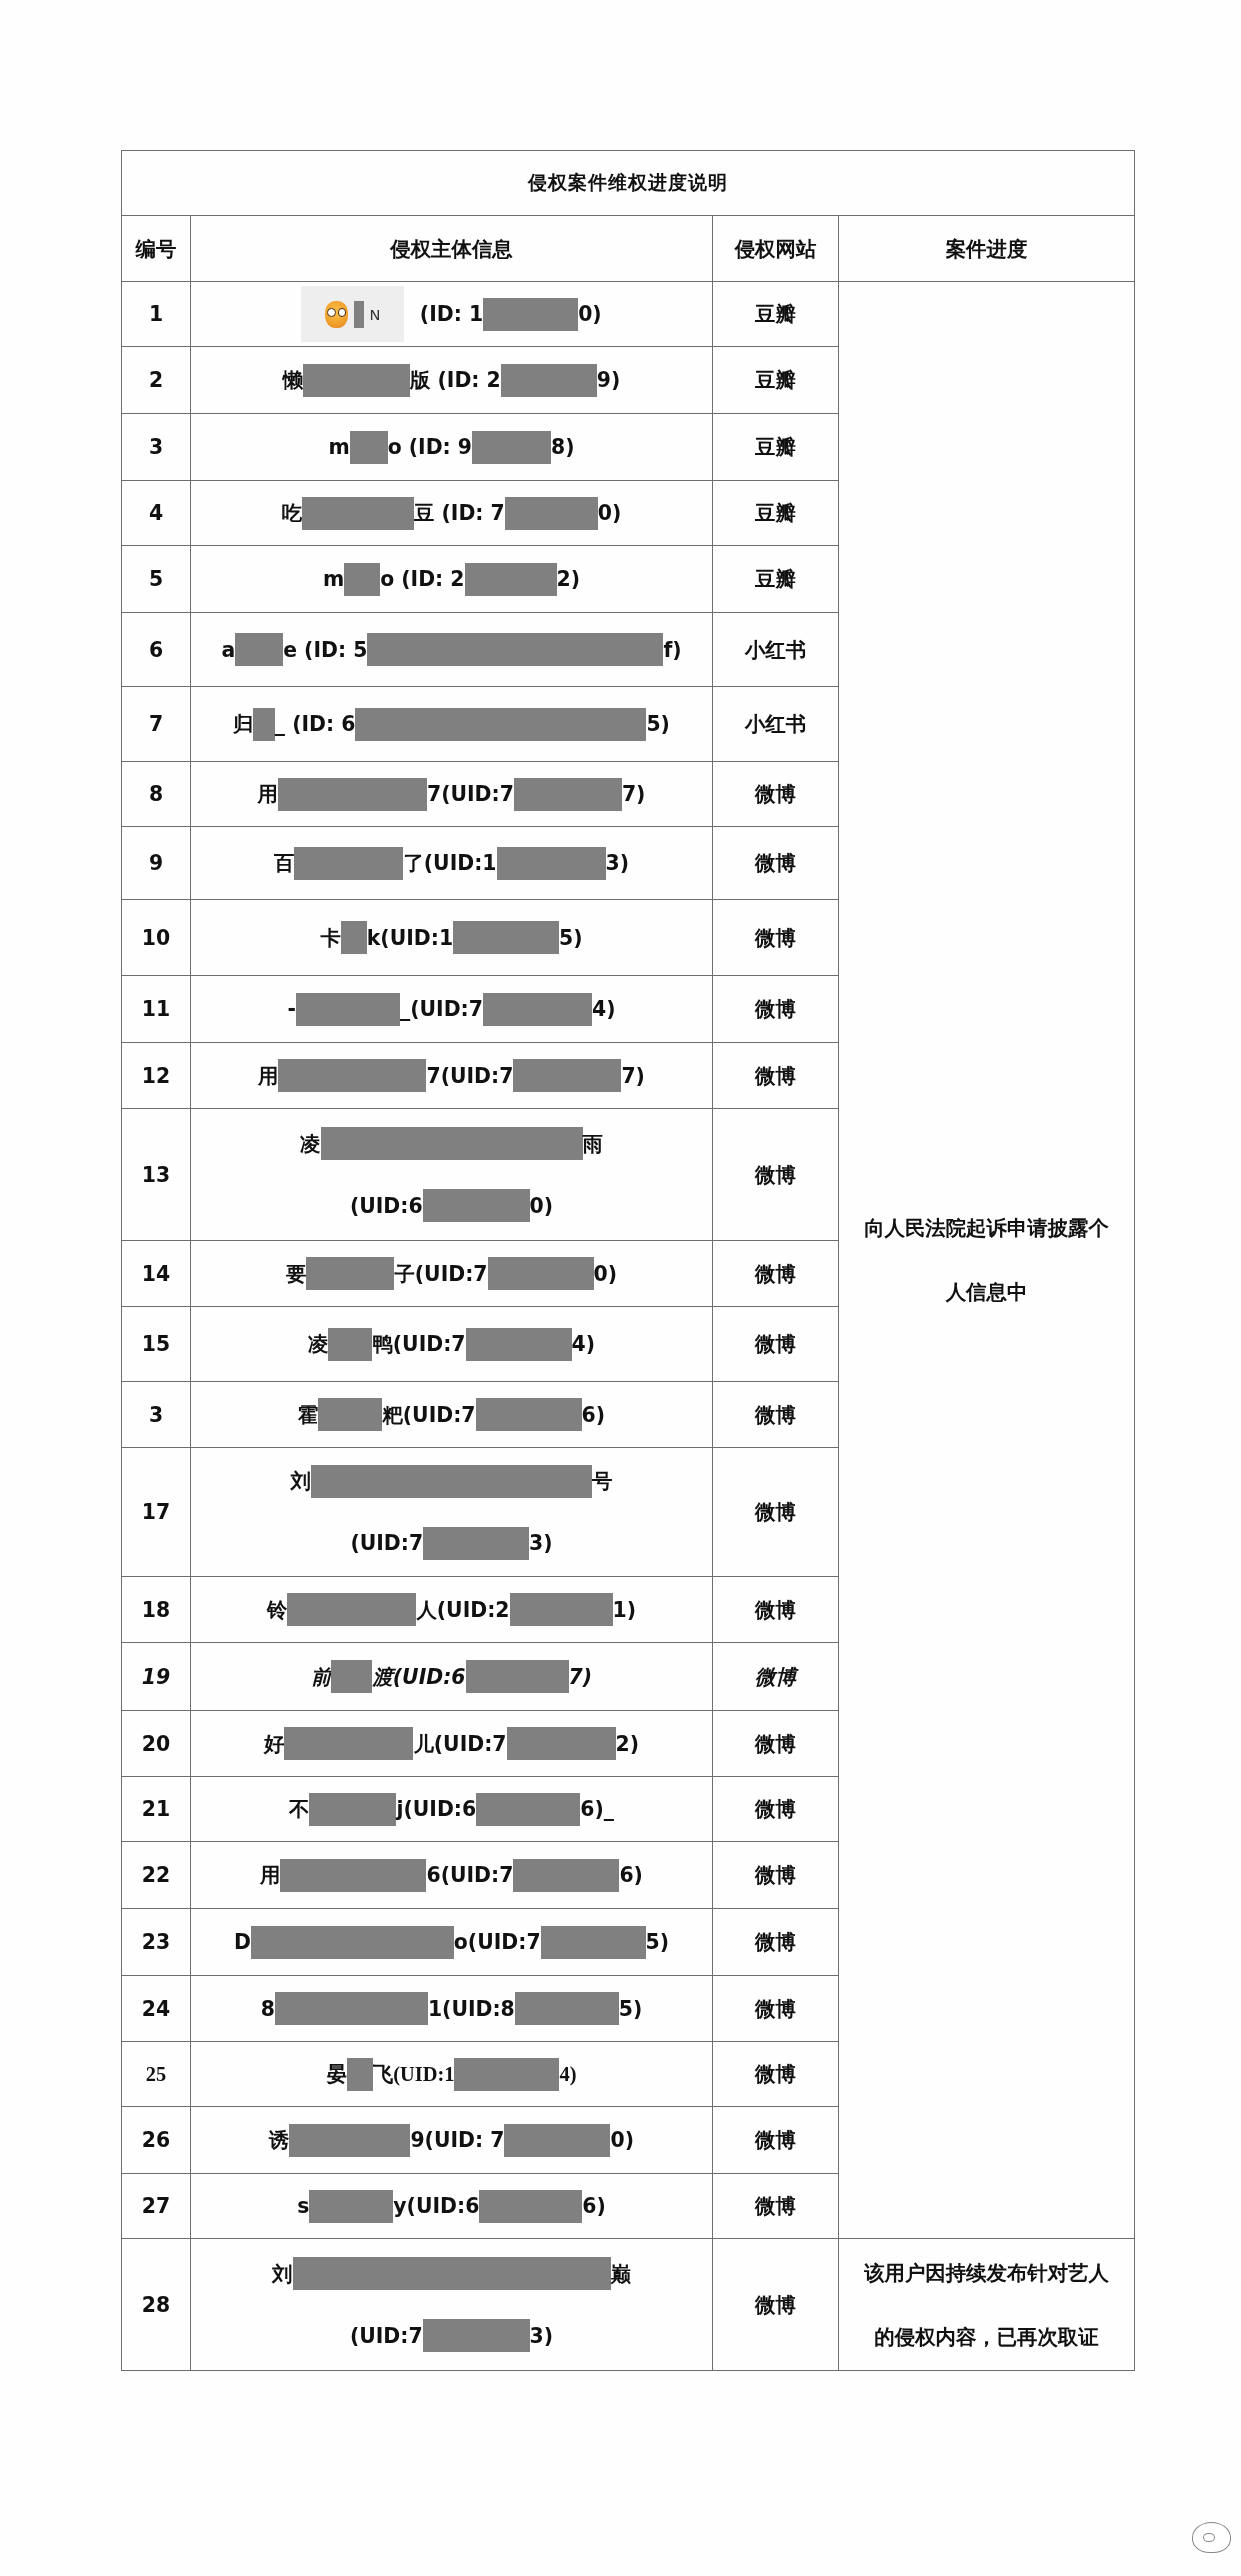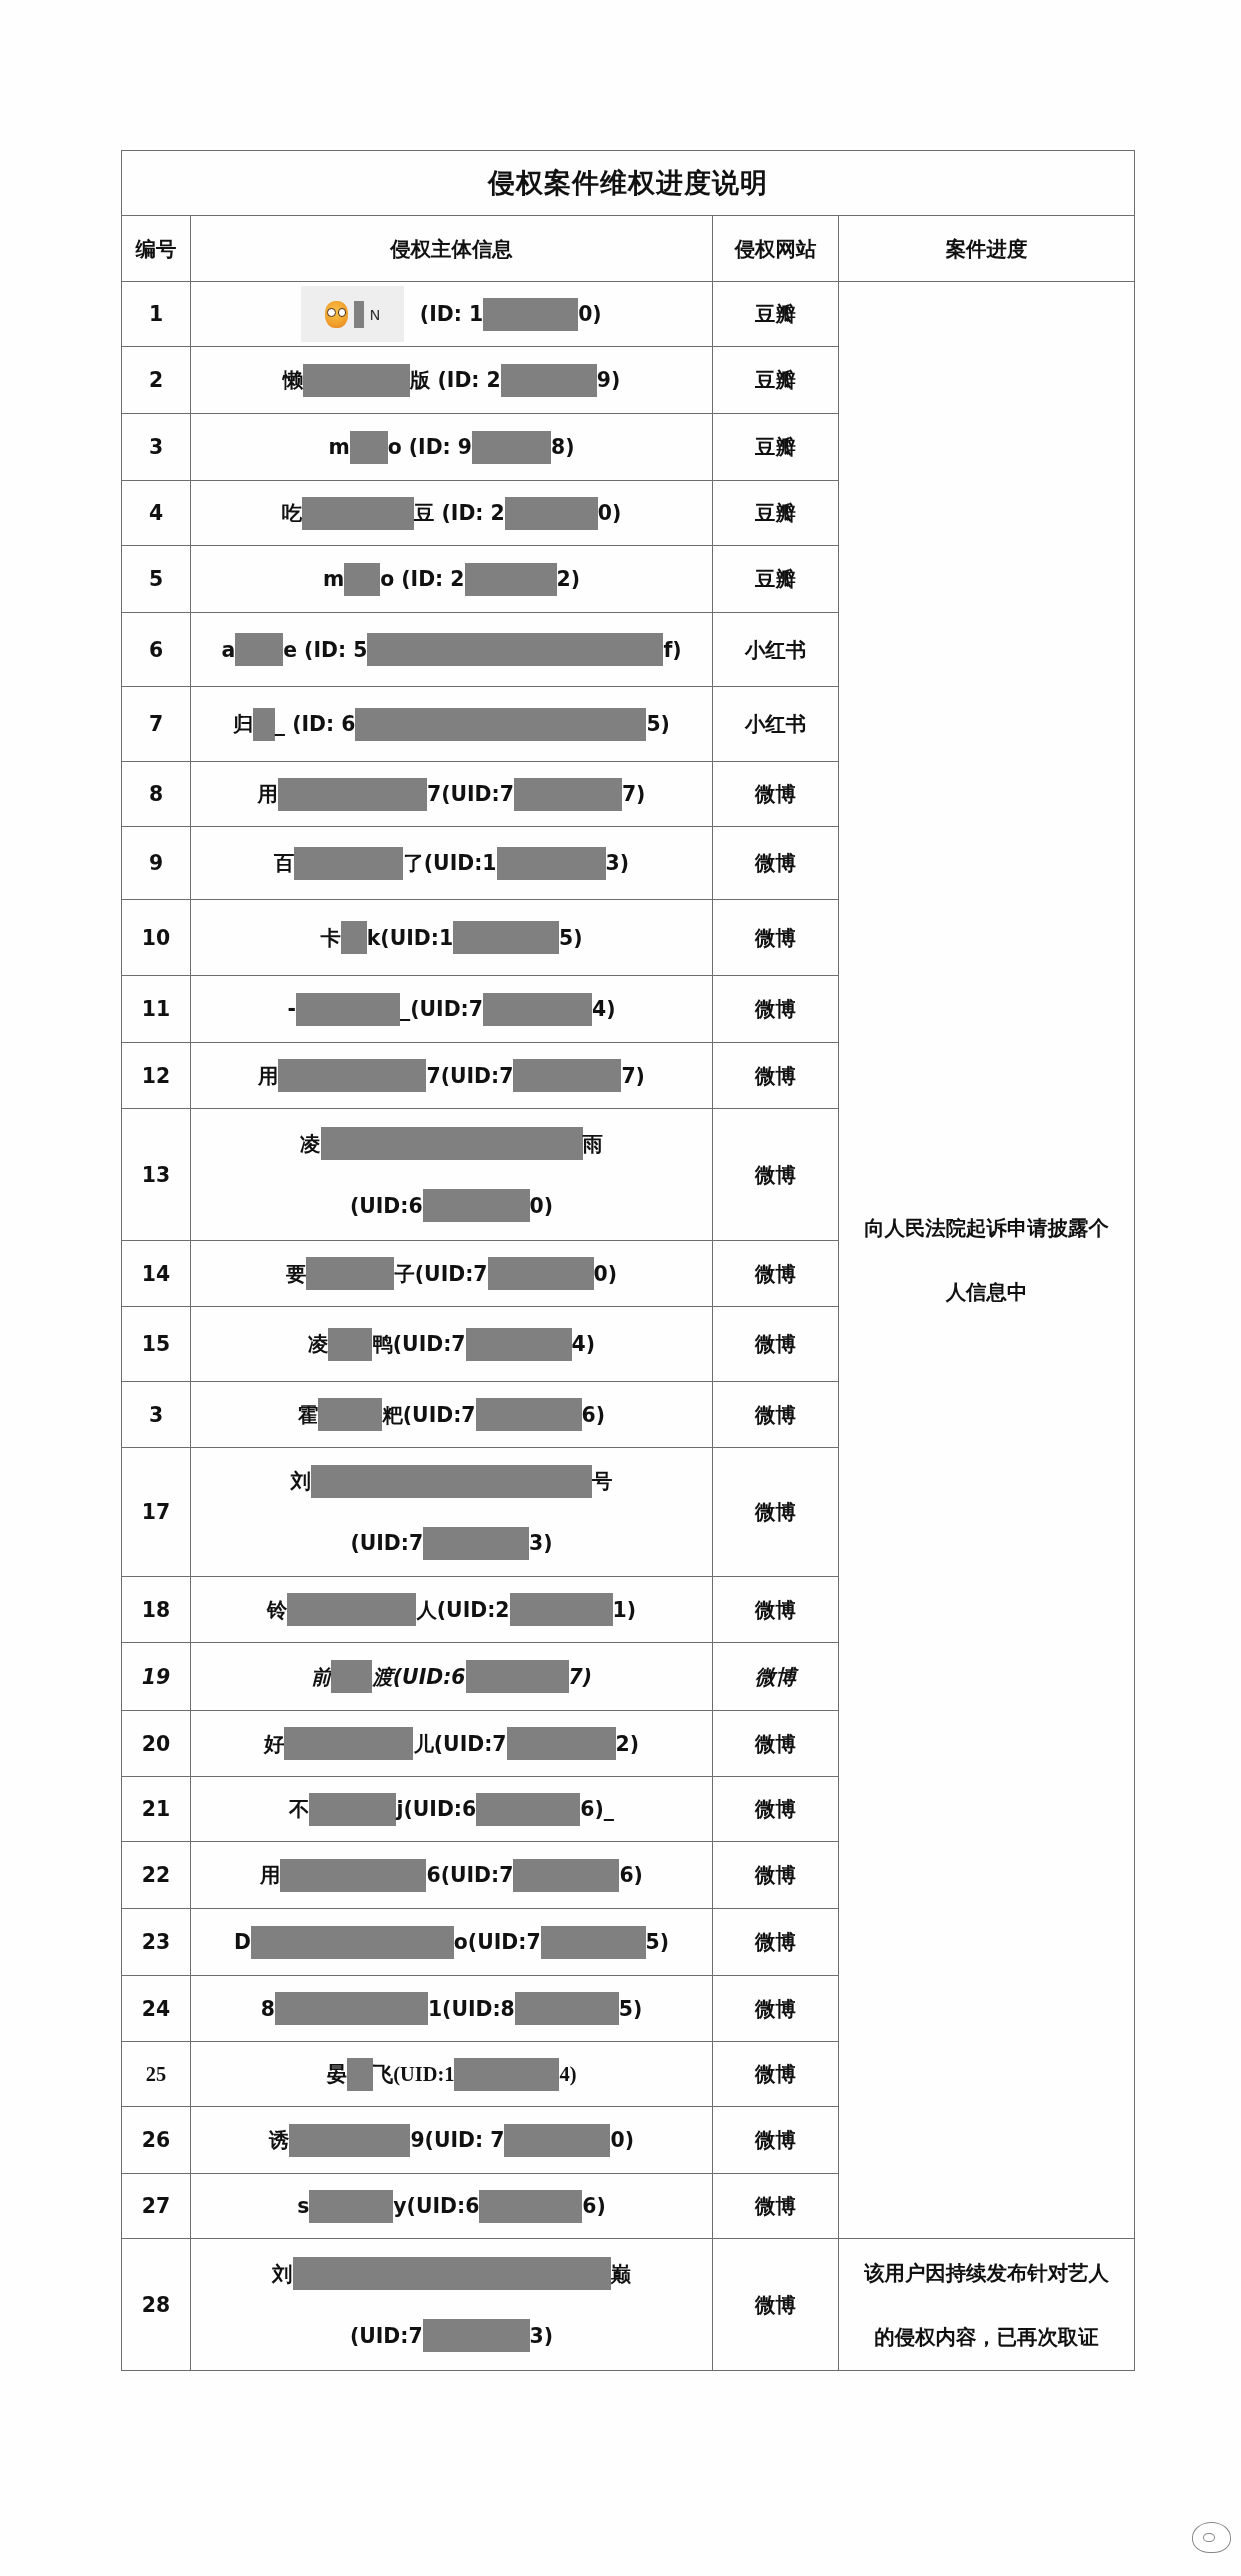--- a/index.html
+++ b/index.html
@@ -3,21 +3,21 @@
 <meta charset="utf-8">
 <style>
   html, body { margin: 0; padding: 0; background: #ffffff; }
   body { width: 1241px; height: 2576px; position: relative; overflow: hidden;
          font-family: "DejaVu Sans", "Liberation Sans", sans-serif; color: #111; }
   .page { position: absolute; left: 0; top: 0; width: 1241px; height: 2576px; background: #fefefe; }
   table.cases { position: absolute; left: 121px; top: 150px; width: 1013px;
     border-collapse: collapse; table-layout: fixed; }
   table.cases td, table.cases th { border: 1.5px solid #6e6e6e; padding: 0; text-align: center;
     vertical-align: middle; font-weight: bold; }
-  .title-cell { height: 64px; font-size: 27px; letter-spacing: 1px; }
+  .title-cell { height: 64px; font-size: 19px; letter-spacing: 1px; }
   .hdr th { height: 65px; font-size: 20.4px; font-weight: bold; }
   .num { font-size: 20.4px; font-weight: bold; }
   .site { font-size: 20.4px; font-weight: bold; }
   .info { font-size: 20.4px; font-weight: bold; white-space: nowrap; }
   .info .line { display: flex; align-items: center; justify-content: center; height: 35px; }
   .info .line + .line { margin-top: 27px; }
   .redact { display: inline-block; background: #808080; height: 33px; vertical-align: middle; }
   .avatar-box { display: inline-flex; align-items: center; justify-content: center; gap: 5.8px;
     width: 103px; height: 56px; background: #eeeeee; margin-right: 15.5px; }
   .emoji { width: 23px; height: 27px; border-radius: 45%; background: radial-gradient(circle at 45% 40%, #f9c24a 0%, #f0a02c 60%, #e47a22 100%);
@@ -103,21 +103,21 @@
             </div>
           </td>
           <td class="site">豆瓣</td>
         </tr>
         <tr style="height: 65px;">
           <td class="num">4</td>
           <td class="info">
             <div class="line">
               <span>吃</span>
               <span class="redact" style="width: 112px;"></span>
-              <span>豆 (ID: 2</span>
+              <span>豆 (ID: 7</span>
               <span class="redact" style="width: 93px;"></span>
               <span>0)</span>
             </div>
           </td>
           <td class="site">豆瓣</td>
         </tr>
         <tr style="height: 67px;">
           <td class="num">5</td>
           <td class="info">
             <div class="line">

